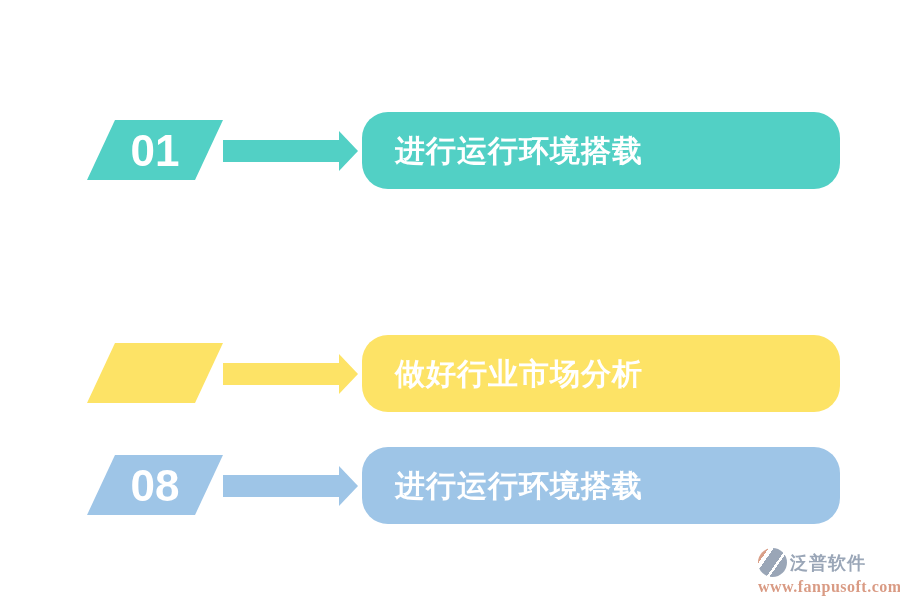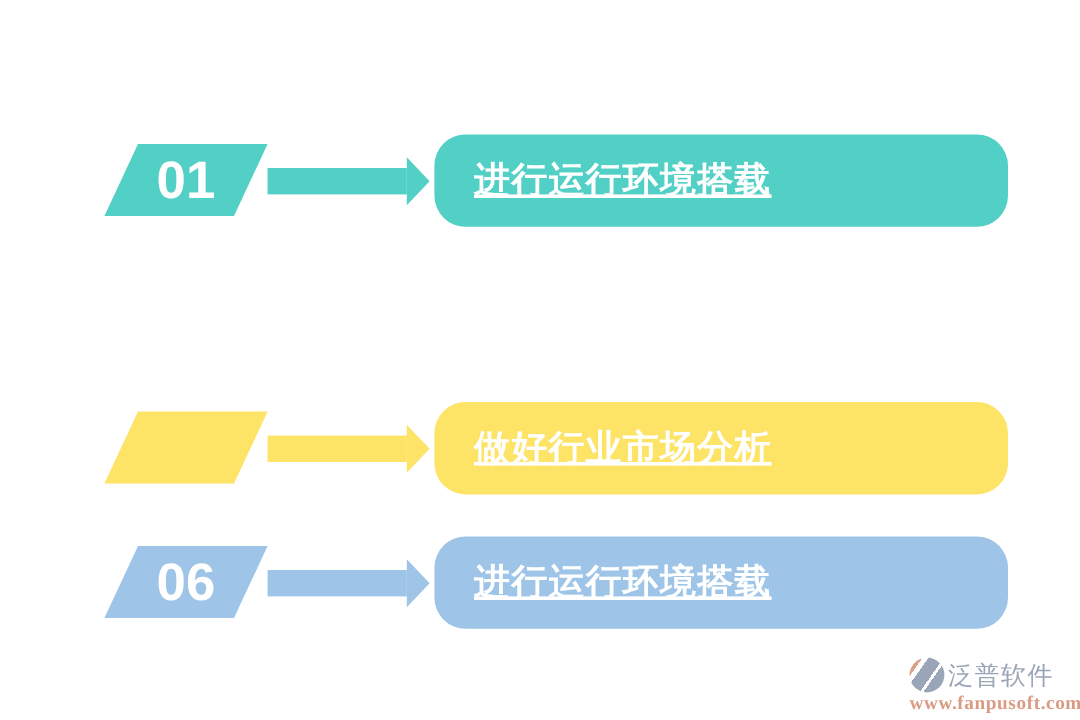--- a/index.html
+++ b/index.html
@@ -36,34 +36,33 @@
     border-left:19px solid var(--c);
   }
   .box{
     position:absolute;left:362px;top:0;width:478px;height:77px;
     background:var(--c);border-radius:26px;
   }
   .box-label{
     display:block;margin-left:33px;line-height:77px;
     font-size:30px;font-weight:bold;color:#ffffff;letter-spacing:1px;
     white-space:nowrap;
-    text-decoration:underline;
   }
 
   .watermark{position:absolute;left:758px;top:548px;width:134px;opacity:.95;}
   .wm-top{display:flex;align-items:center;gap:3px;}
   .wm-logo{
     width:29px;height:29px;border-radius:50%;flex:0 0 auto;
     background:linear-gradient(125deg,
       var(--logo-accent) 0 22%, #ffffff 22% 32%,
       var(--logo-main) 32% 58%, #ffffff 58% 64%,
       var(--logo-main) 64% 100%);
   }
   .wm-brand{
-    font-size:21px;font-weight:normal;letter-spacing:1px;white-space:nowrap;
+    font-size:18px;font-weight:bold;letter-spacing:1px;white-space:nowrap;
     color:var(--brand-color);
   }
   .wm-url{
     margin-top:1px;text-align:center;
     font-family:"Liberation Serif","DejaVu Serif",serif;
     font-size:16px;font-weight:bold;letter-spacing:.5px;white-space:nowrap;
     color:var(--url-color);
   }
 </style>
 </head>
@@ -86,21 +85,21 @@
     <div class="para"></div>
     <div class="bar"></div>
     <div class="head"></div>
     <div class="box">
       <span class="box-label">做好行业市场分析</span>
     </div>
   </div>
 
   <div class="row row-4" style="--c: #9ec5e7;">
     <div class="para"></div>
-    <div class="num">06</div>
+    <div class="num">08</div>
     <div class="bar"></div>
     <div class="head"></div>
     <div class="box">
       <span class="box-label">进行运行环境搭载</span>
     </div>
   </div>
 
   <div class="watermark" style="--brand-color: #95a2b4; --url-color: #d8967e; --logo-main: #95a2b4; --logo-accent: #d89a82;">
     <div class="wm-top">
       <div class="wm-logo"></div>

